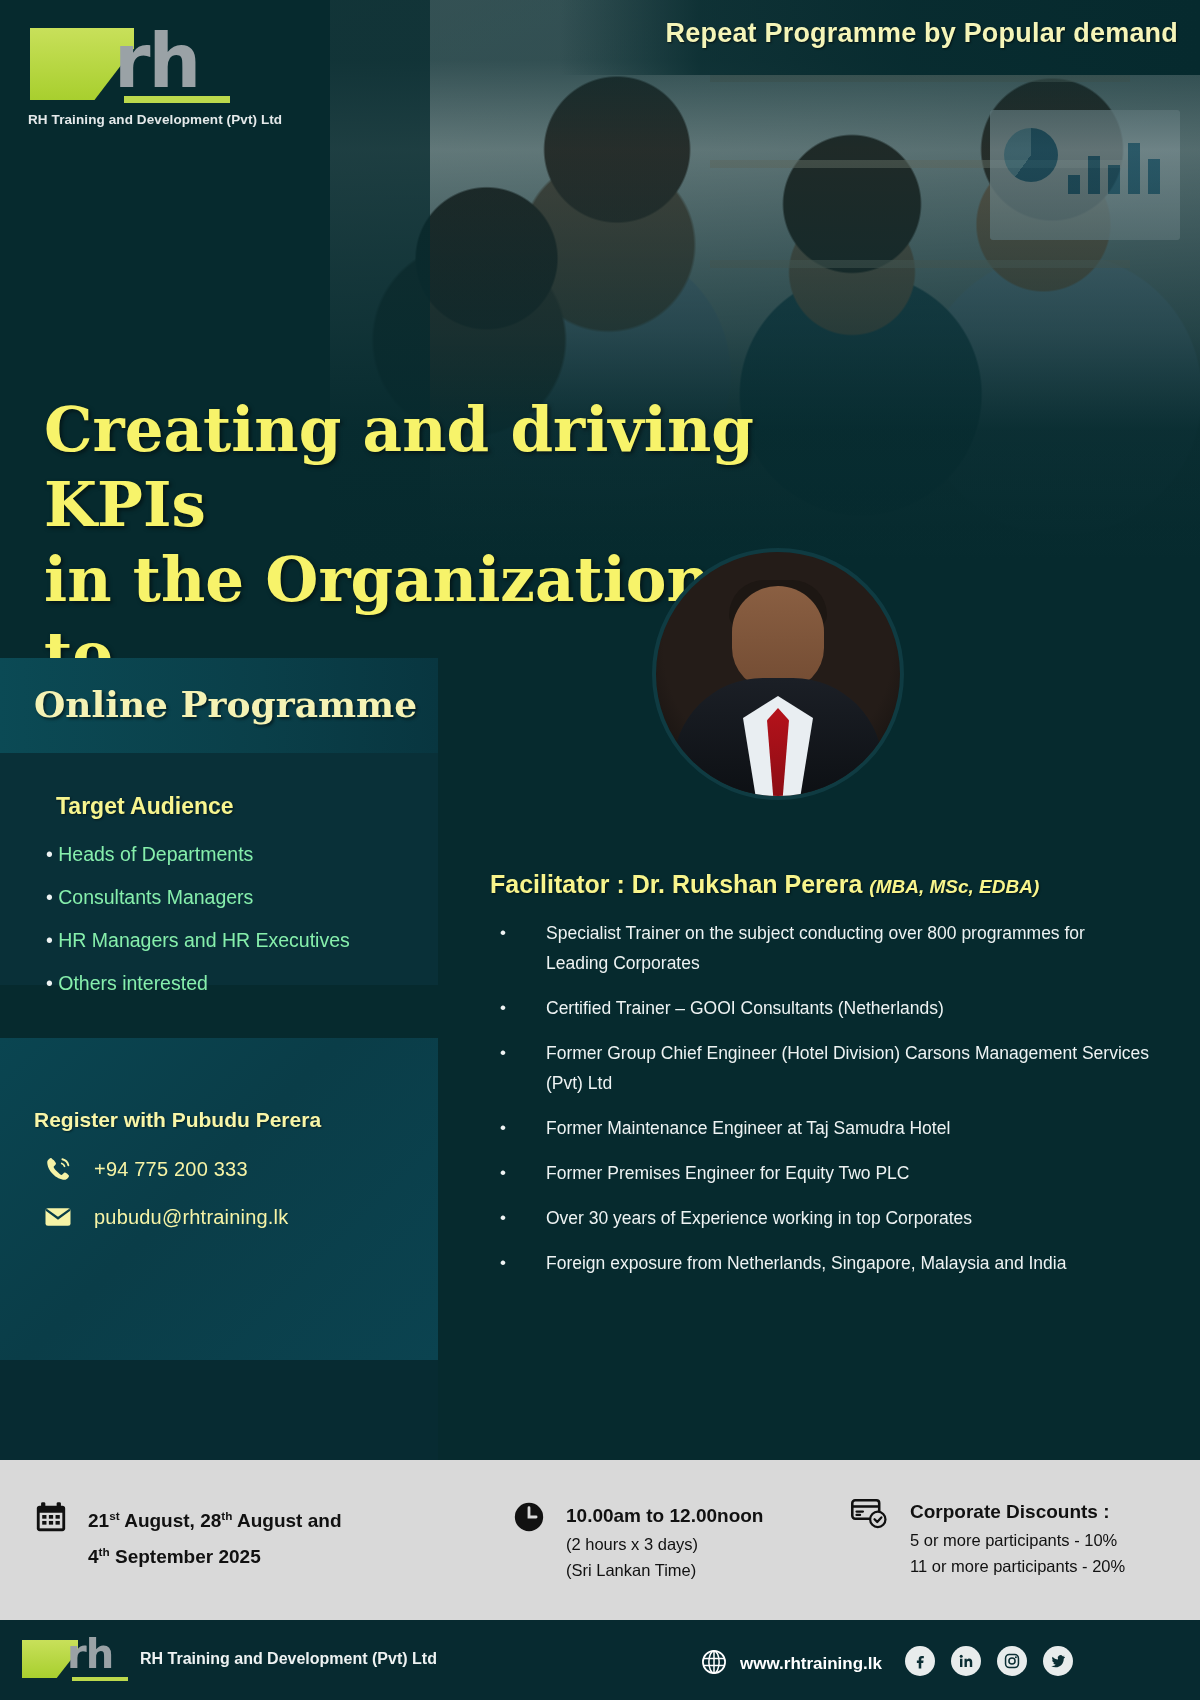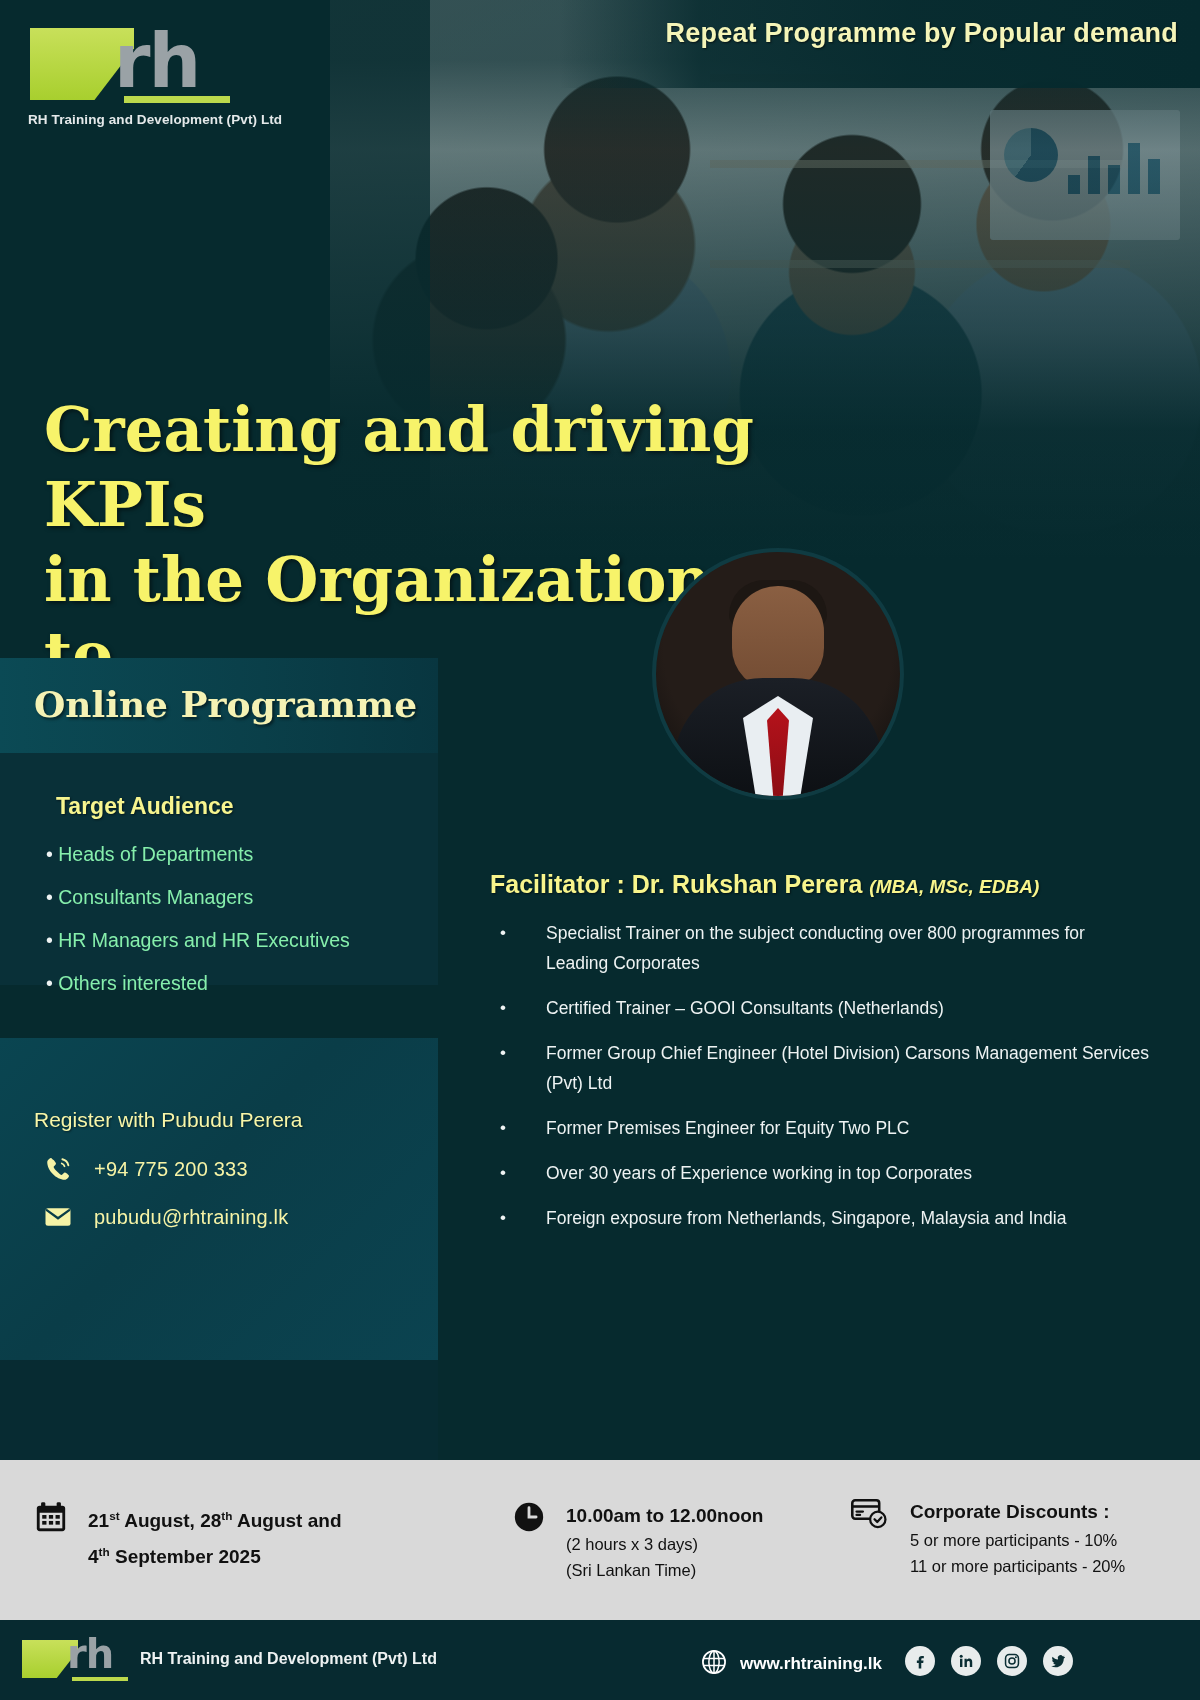--- a/index.html
+++ b/index.html
@@ -53,21 +53,21 @@
       linear-gradient(to top,#2a7fa8 0 80%,transparent 80%) 60px 100%/12px 100% no-repeat,
       linear-gradient(to top,#2a7fa8 0 55%,transparent 55%) 80px 100%/12px 100% no-repeat;
   }
   .hero-tint {
     position:absolute; inset:0;
     background:
       linear-gradient(to right, #062a2e 0 300px, rgba(6,42,46,.86) 300px 430px, rgba(6,42,46,.45) 430px 1200px),
       linear-gradient(to bottom, rgba(6,42,46,.55) 0 60px, rgba(6,42,46,.05) 150px, rgba(6,42,46,.55) 330px, rgba(6,42,46,.93) 430px, #062a2e 560px);
   }
   .hero-badge {
-    position:absolute; right:0; top:0; width:640px; height:88px;
+    position:absolute; right:0; top:0; width:640px; height:75px;
     background:linear-gradient(to right, rgba(6,42,46,0) 0%, rgba(6,42,46,.80) 22%, rgba(6,42,46,.95) 55%, #062a2e 100%);
     text-align:right;
   }
   .hero-badge span {
     position:absolute; right:22px; top:18px;
     font-size:27px; font-weight:bold; color:#f5f5b8; letter-spacing:.2px;
     text-shadow:1px 1px 2px rgba(0,0,0,.6);
   }
 
   
@@ -120,21 +120,21 @@
   .ta-list li {
     list-style:none; color:#86efac; font-size:19.5px; margin-bottom:20px;
   }
   .ta-list li:before { content:"• "; color:#eef3f3; }
 
   .left-reg {
     position:absolute; left:0; top:1038px; width:438px; height:322px;
     background:linear-gradient(135deg,#0a4551 0%,#0a3d48 45%,#0b4350 100%);
   }
   .reg-title {
-    position:absolute; left:34px; top:70px; font-size:21px; font-weight:normal; color:#f8f6a8;
+    position:absolute; left:34px; top:70px; font-size:21px; font-weight:bold; color:#f8f6a8;
     text-shadow:1px 1px 2px rgba(0,0,0,.5);
   }
   .contact-row { position:absolute; left:42px; display:flex; align-items:center; gap:20px; }
   .contact-row.phone { top:115px; }
   .contact-row.mail  { top:163px; }
   .contact-row .txt { font-size:20px; color:#f7f4a6; font-weight:500; letter-spacing:.2px; }
   .icon-circle { width:32px; height:32px; display:flex; align-items:center; justify-content:center; }
   .icon-circle svg { display:block; }
 
   .left-bottom {
@@ -301,20 +301,21 @@
 
   <div class="right-col">
     <div class="fac-title">
       <span>Facilitator : Dr. Rukshan Perera</span>
       <span class="deg">(MBA, MSc, EDBA)</span>
     </div>
     <ul class="fac-list">
       <li>Specialist Trainer on the subject conducting over 800 programmes for Leading Corporates</li>
       <li>Certified Trainer – GOOI Consultants (Netherlands)</li>
       <li>Former Group Chief Engineer (Hotel Division) Carsons Management Services (Pvt) Ltd</li>
+      <li>Former Maintenance Engineer at Taj Samudra Hotel</li>
       <li>Former Premises Engineer for Equity Two PLC</li>
       <li>Over 30 years of Experience working in top Corporates</li>
       <li>Foreign exposure from Netherlands, Singapore, Malaysia and India</li>
     </ul>
   </div>
 
   <div class="portrait">
     <div class="p-hair"></div>
     <div class="p-head"></div>
     <div class="p-body">

